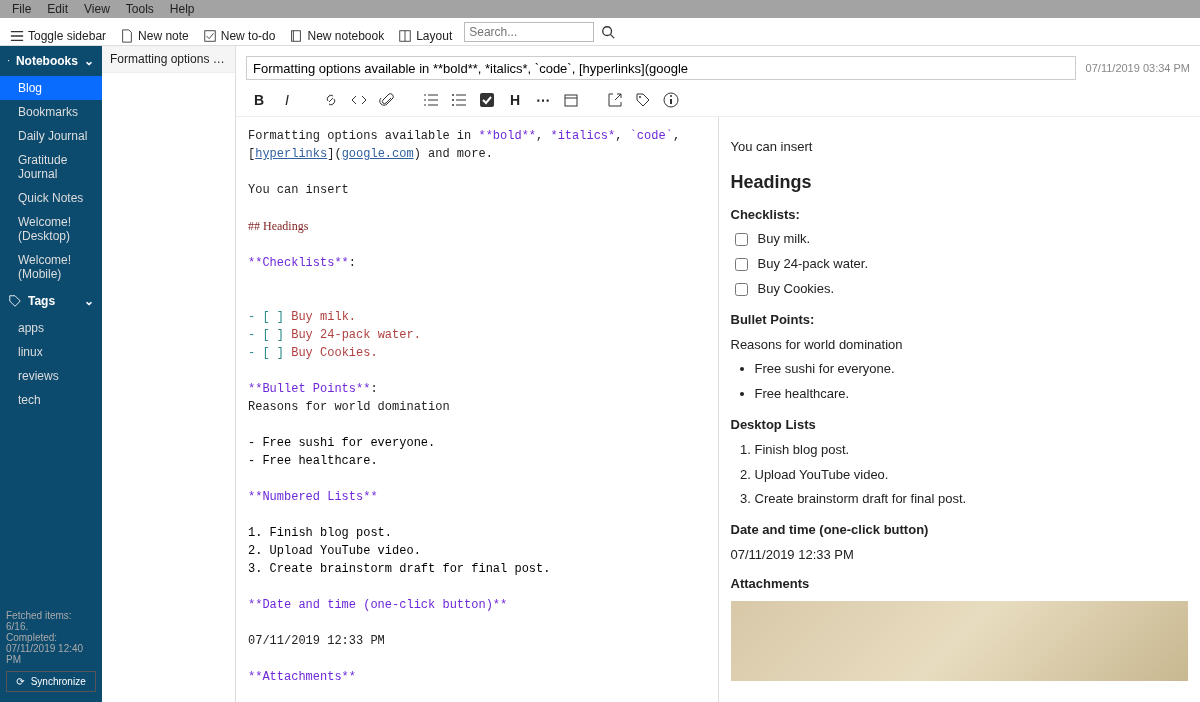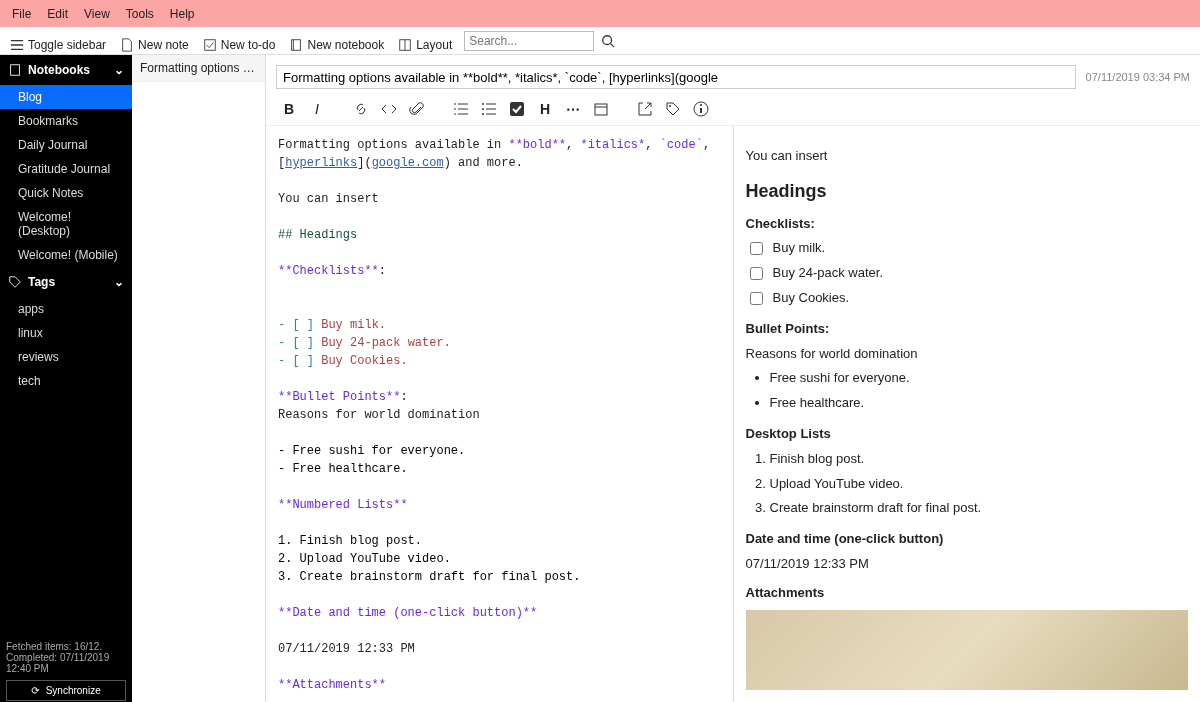--- a/index.html
+++ b/index.html
@@ -1,25 +1,25 @@
 <!DOCTYPE html>
 <html><head>
 <meta charset="utf-8">
 <style>
 * { margin: 0; padding: 0; box-sizing: border-box; }
 body { font-family: -apple-system, BlinkMacSystemFont, "Segoe UI", Arial, sans-serif; font-size: 13px; color: #222; background: #fff; width: 1200px; height: 702px; overflow: hidden; }
-.menubar { background: #fca5a5; height: 27px; display: flex; align-items: center; padding: 0 4px; font-size: 12px; }
+.menubar { background: #a3a3a3; height: 18px; display: flex; align-items: center; padding: 0 4px; font-size: 12px; }
 .menubar span { padding: 2px 8px; cursor: default; }
 .toolbar { background: #fff; height: 28px; border-bottom: 1px solid #ddd; display: flex; align-items: center; padding: 0 4px; gap: 2px; font-size: 12px; }
 .tool-btn { display: flex; align-items: center; gap: 4px; padding: 3px 6px; cursor: pointer; margin-top: 8px; }
 .tool-btn svg { width: 14px; height: 14px; }
 .search-box { width: 130px; height: 20px; border: 1px solid #bbb; padding: 8px 4px; font-size: 12px; margin-left: 4px; }
 .search-btn { width: 24px; display: flex; align-items: center; justify-content: center; cursor: pointer; }
 .main { display: flex; height: calc(702px - 46px); }
-.sidebar { width: 132px; background: #000000; color: #ccc; display: flex; flex-direction: column; font-size: 12px; }
+.sidebar { width: 102px; background: #0c4a6e; color: #ccc; display: flex; flex-direction: column; font-size: 12px; }
 .sb-section { padding: 8px 8px; display: flex; align-items: center; gap: 6px; color: #fff; font-weight: bold; cursor: pointer; }
 .sb-section svg { width: 14px; height: 14px; fill: #fff; }
 .sb-chev { margin-left: auto; }
 .sb-item { padding: 5px 8px 5px 18px; cursor: pointer; color: #ddd; }
 .sb-item.active { background: #0a6cff; color: #fff; }
 .sb-footer { margin-top: auto; padding: 6px 6px 10px; font-size: 10px; color: #aaa; }
 .sync-btn { border: 1px solid #555; padding: 4px 10px; margin-top: 6px; display: flex; align-items: center; gap: 6px; cursor: pointer; color: #fff; justify-content: center; }
 .notelist { width: 134px; background: #fff; border-right: 1px solid #ddd; }
 .nl-item { padding: 6px 8px; font-size: 12px; border-bottom: 1px solid #eee; white-space: nowrap; overflow: hidden; text-overflow: ellipsis; background: #f5f5f5; cursor: pointer; }
 .editor-area { flex: 1; display: flex; flex-direction: column; }
@@ -28,21 +28,21 @@
 .timestamp { font-size: 11px; color: #888; white-space: nowrap; }
 .fmt-toolbar { display: flex; align-items: center; gap: 2px; padding: 4px 10px; border-bottom: 1px solid #eee; }
 .fmt-btn { width: 26px; height: 24px; display: flex; align-items: center; justify-content: center; cursor: pointer; font-size: 14px; }
 .fmt-btn svg { width: 16px; height: 16px; }
 .fmt-gap { width: 14px; }
 .panes { flex: 1; display: flex; overflow: hidden; }
 .pane { flex: 1; overflow-y: auto; padding: 10px 12px; }
 .pane-src { border-right: 1px solid #ddd; font-family: "Courier New", monospace; font-size: 12px; line-height: 1.5; white-space: pre-wrap; }
 .s-orange { color: #6d28d9; }
 .s-blue { color: #3060a0; text-decoration: underline; }
-.s-green { color: #14532d; }
+.s-green { color: #7f1d1d; font-family: Liberation Serif, serif; }
 .s-purple { color: #000000; }
 .s-teal { color: #2a8a8a; }
 .s-red { color: #b04040; }
 .pane-prev { font-size: 13px; line-height: 1.6; }
 .pane-prev h2 { font-size: 18px; font-weight: bold; margin: 10px 0 6px; }
 .pane-prev h3, .pane-prev .b { font-weight: bold; margin: 8px 0 4px; font-size: 13px; }
 .pane-prev ul, .pane-prev ol { margin: 4px 0 10px 24px; }
 .pane-prev li { margin: 4px 0; }
 .chk-list { list-style: none; margin-left: 4px !important; }
 .chk-list li { display: flex; align-items: center; gap: 10px; }
@@ -126,21 +126,21 @@
           <path d="M2 2h6l6 6-6 6-6-6z" fill="none" stroke="#fff"></path>
         </svg>
       <span>Tags</span>
       <span class="sb-chev">⌄</span>
     </div>
     <div class="sb-item">apps</div>
     <div class="sb-item">linux</div>
     <div class="sb-item">reviews</div>
     <div class="sb-item">tech</div>
     <div class="sb-footer">
-      <div>Fetched items: 16/12.</div>
+      <div>Fetched items: 6/16.</div>
       <div>Completed: 07/11/2019 12:40 PM</div>
       <div class="sync-btn">
         <span>⟳</span>
         <span>Synchronize</span>
       </div>
     </div>
   </div>
 
   <div class="notelist">
     <div class="nl-item">Formatting options availabl</div>

